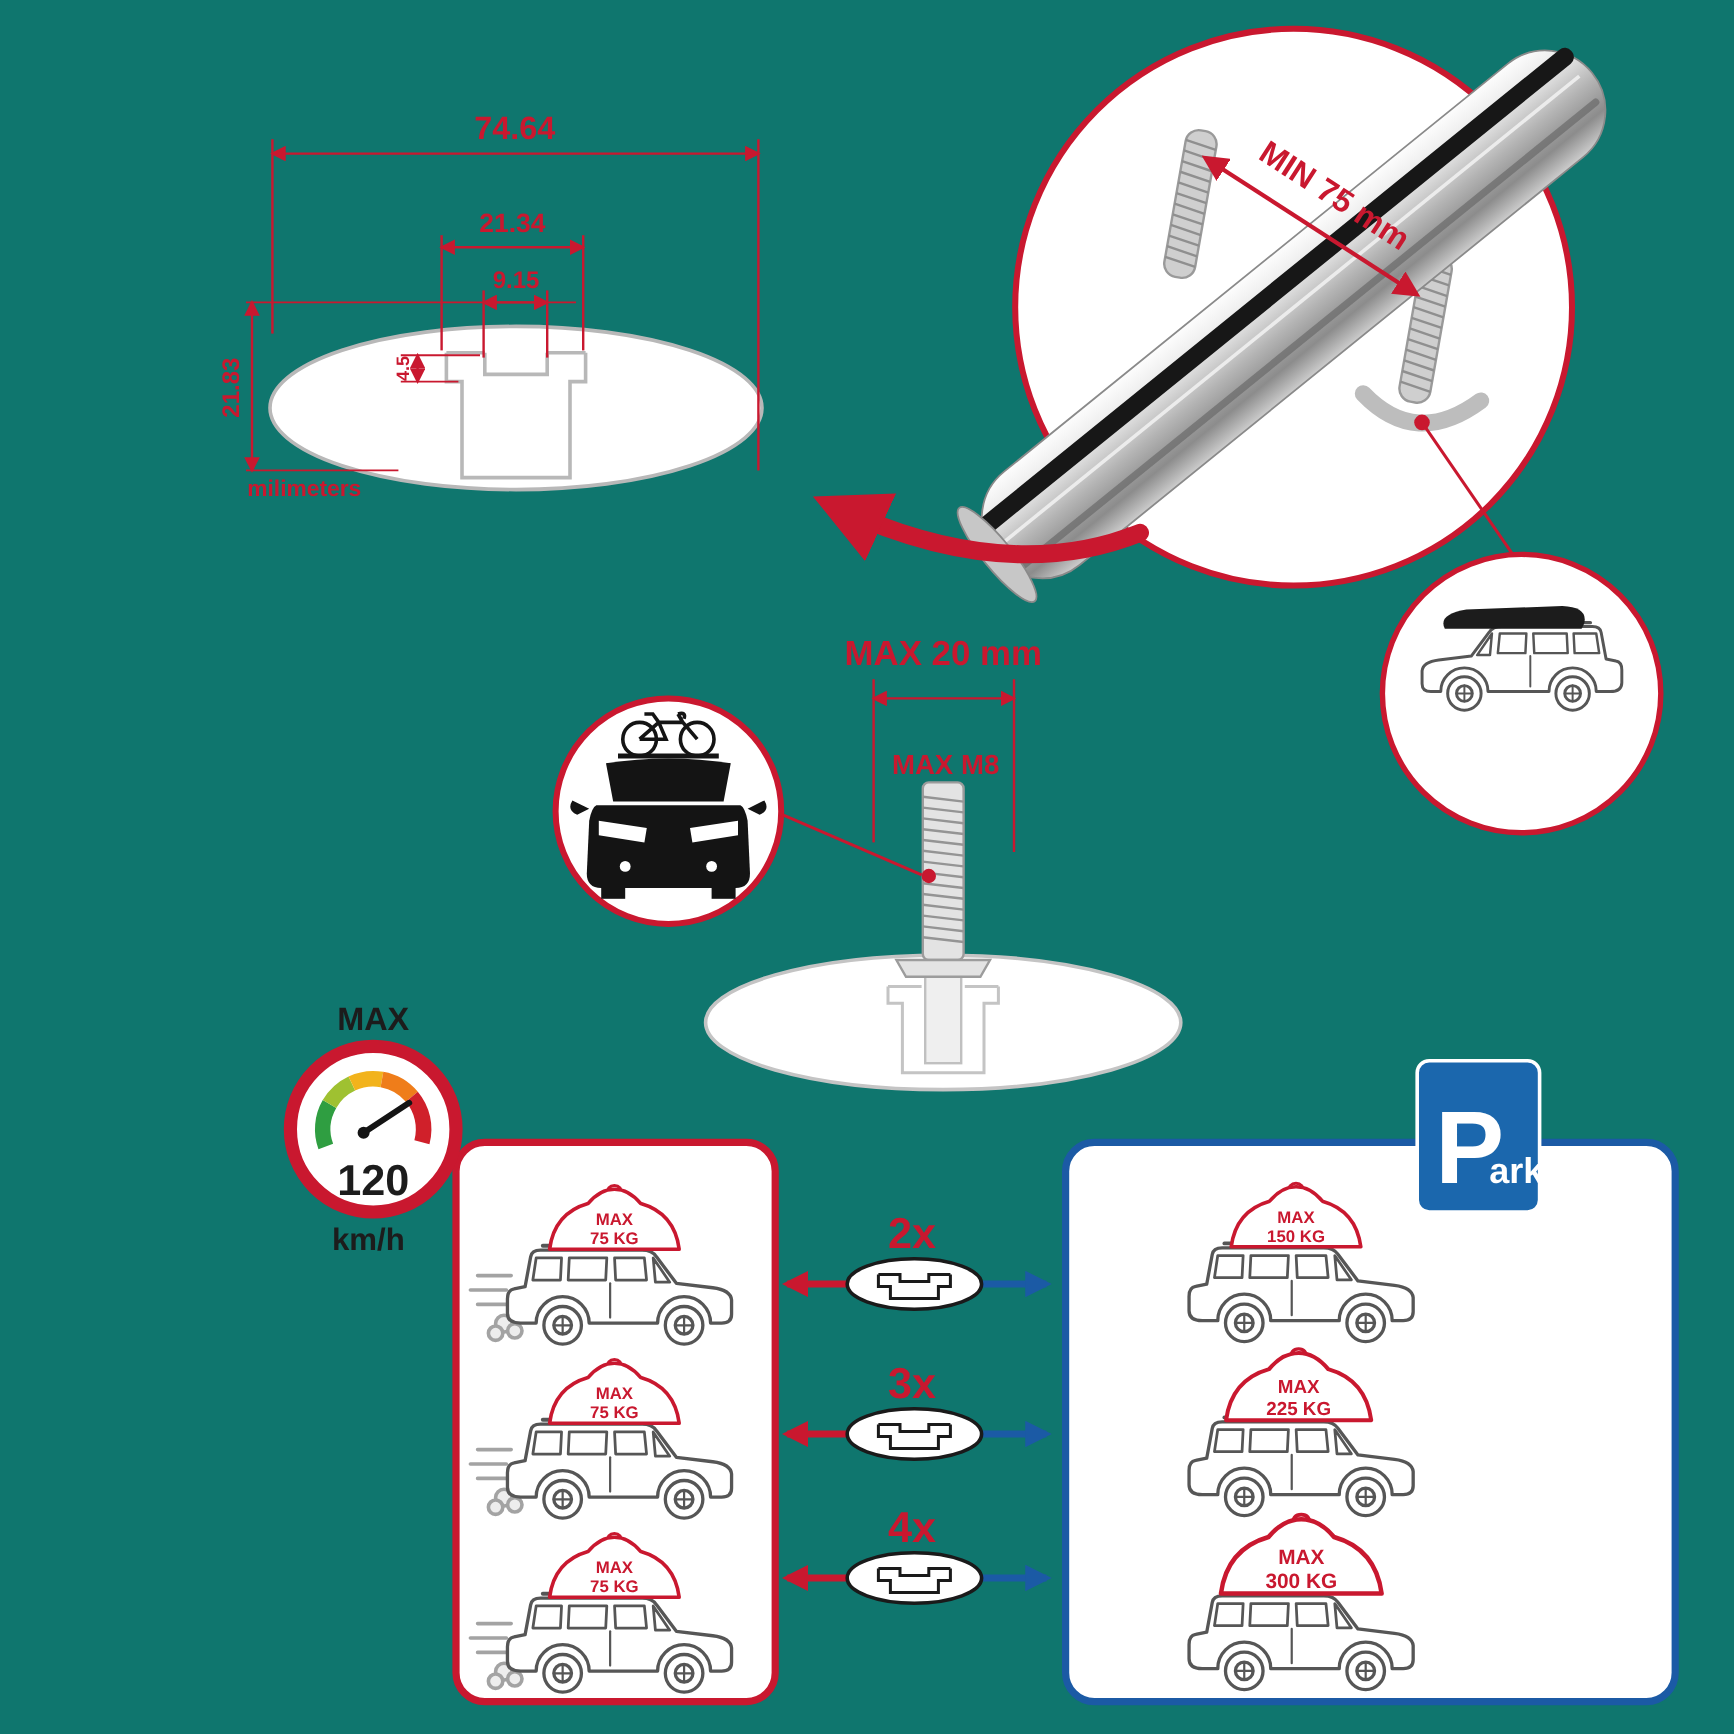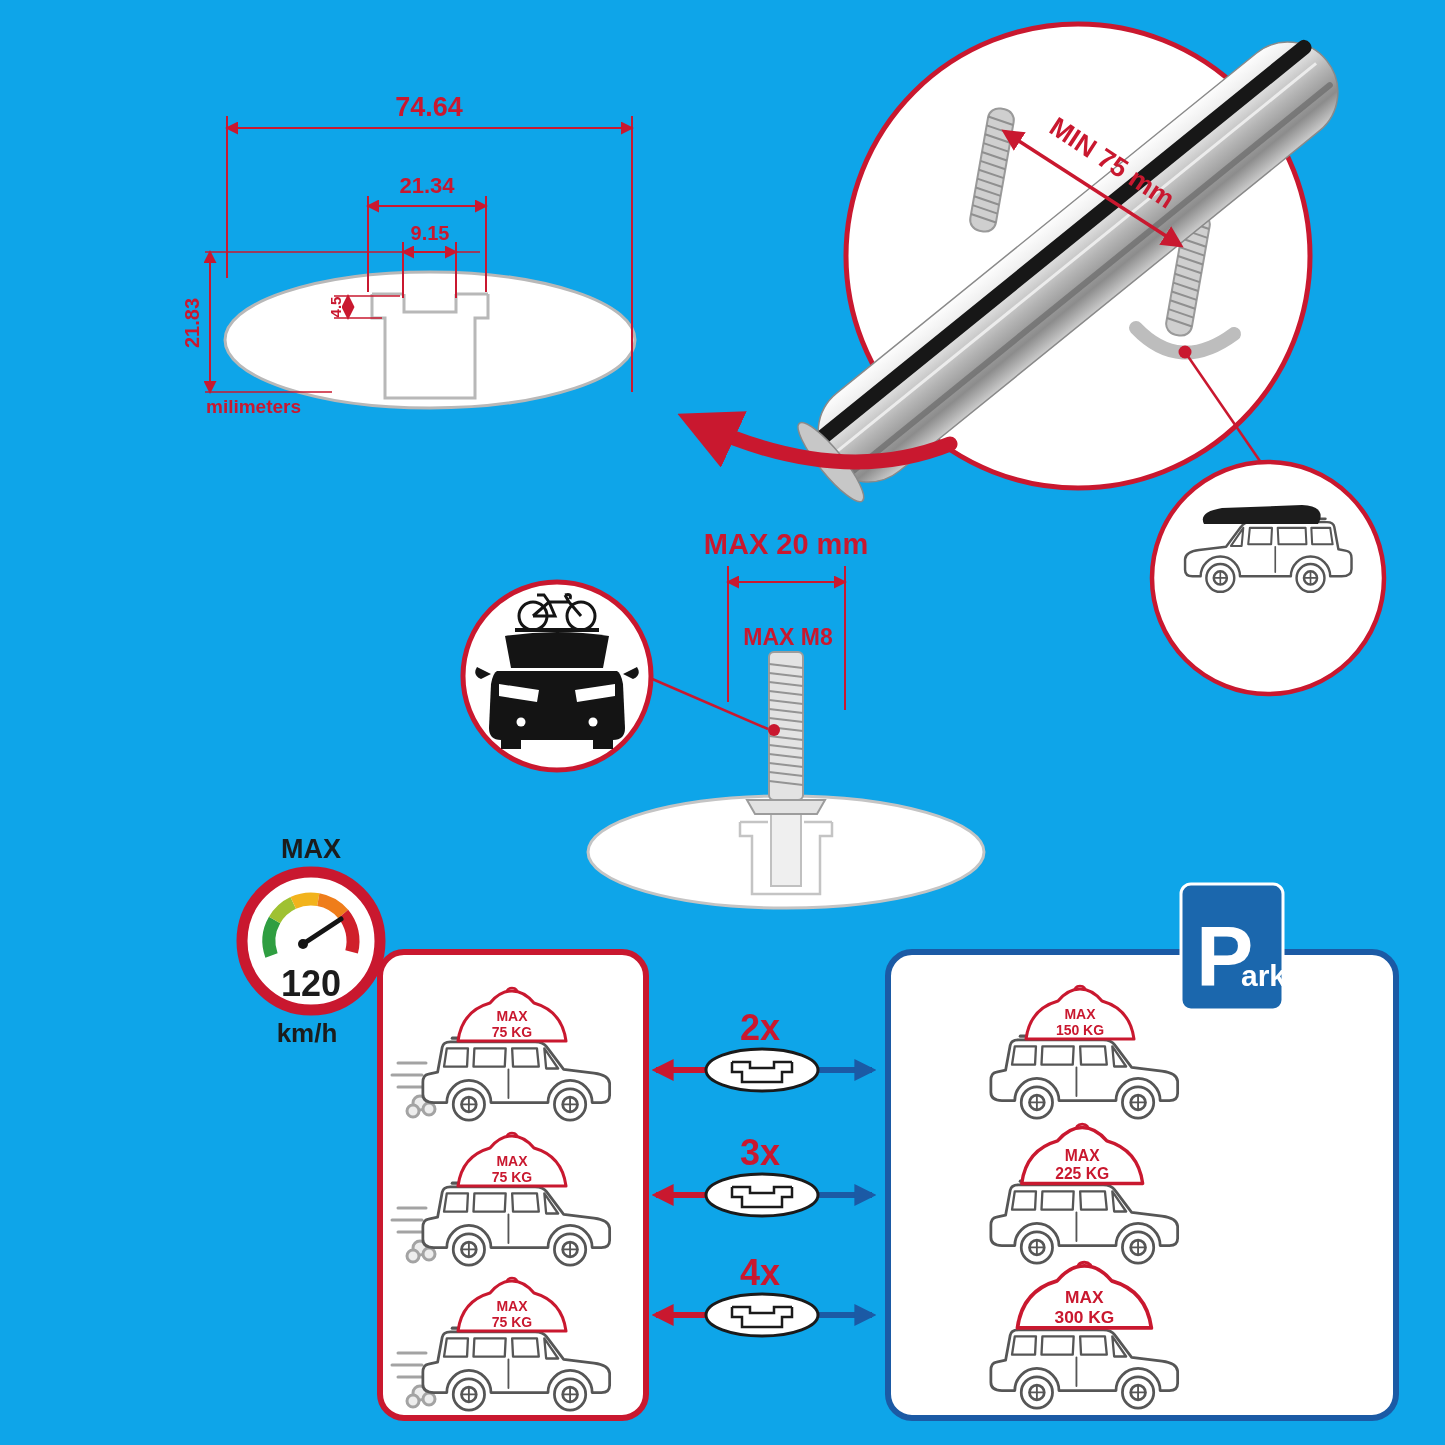--- a/index.html
+++ b/index.html
@@ -1,16 +1,16 @@
 <!DOCTYPE html>
 <html><head>
 <meta charset="utf-8">
 <style>
   html,body{margin:0;padding:0;background:#ffffff;}
-  .stage{position:relative;width:1445px;height:1445px;background:#0ea5e9;overflow:hidden;}
+  .stage{position:relative;width:1445px;height:1445px;background:#0f766e;overflow:hidden;}
   svg text{font-family:"Liberation Sans",sans-serif;font-weight:700;}
   .dimtxt{fill:#c9182f;}
   .blktxt{fill:#1c1c1c;}
   .whttxt{fill:#ffffff;}
 </style>
 </head>
 <body>
 
 <div class="stage">
 <svg width="1445" height="1445" viewBox="0 0 1445 1445">

